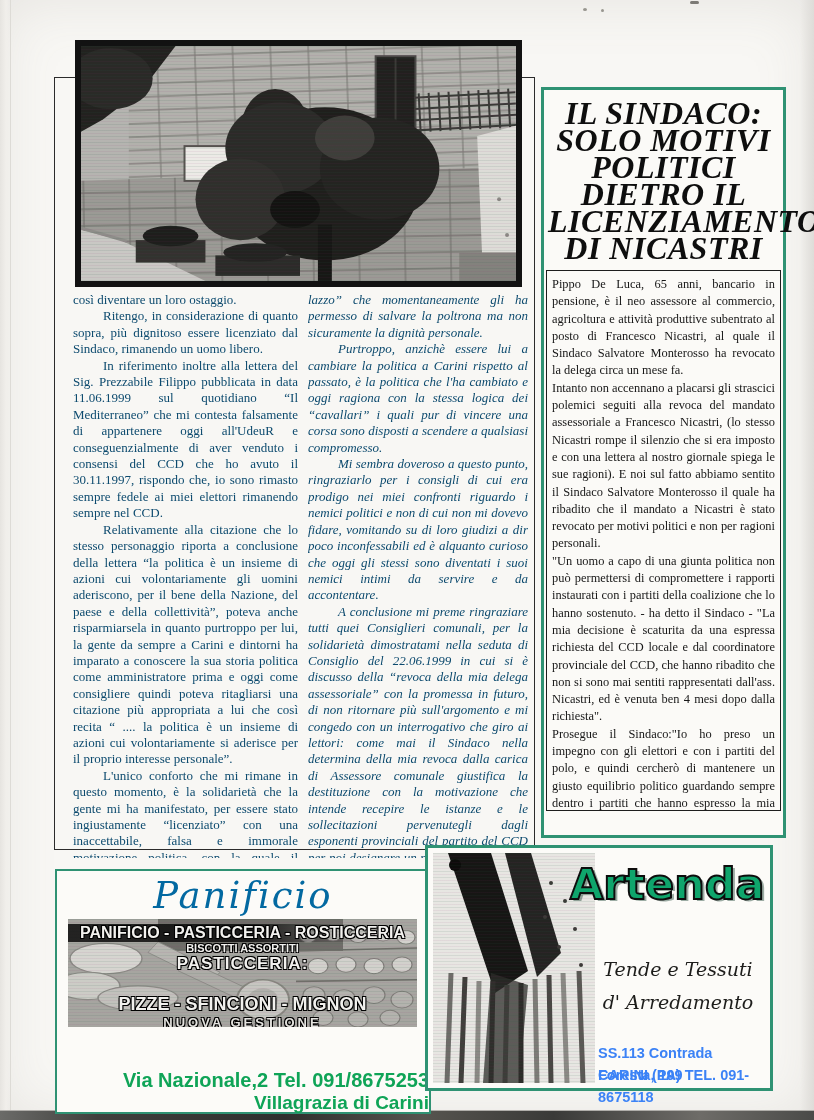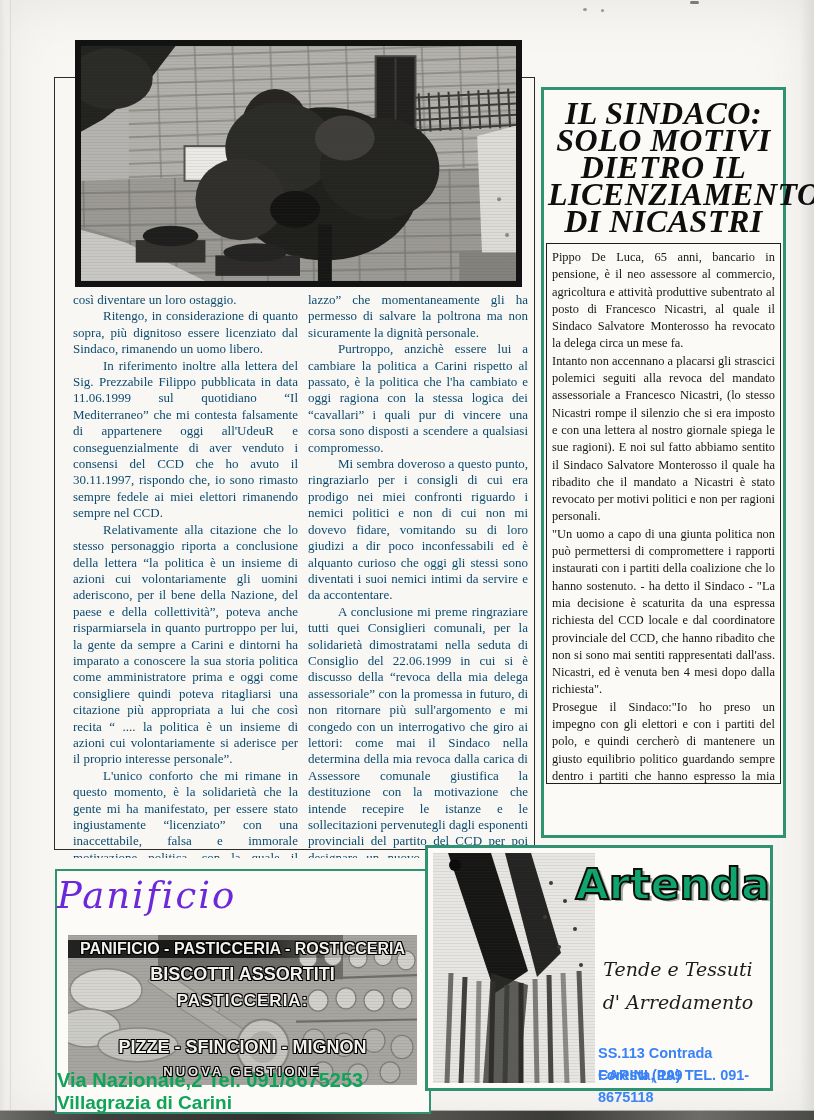--- a/index.html
+++ b/index.html
@@ -32,66 +32,66 @@
   
   .article-box{position:absolute;left:54px;top:77px;width:479px;height:771px;
     border:1.5px solid #2b2b2b;background:transparent;z-index:1;}
   .photo{position:absolute;left:75px;top:40px;width:447px;height:247px;margin:0;
     border:6px solid #121212;box-sizing:border-box;background:#b5b4b0;z-index:2;}
   .photo svg{display:block;width:100%;height:100%;}
 
   .col{position:absolute;top:292px;height:566px;overflow:hidden;z-index:3;
     font-size:13px;line-height:16.4px;text-align:justify;color:#0c4a6e;}
   .col-left{left:73px;width:225px;}
-  .col-mid{left:308px;width:220px;}
+  .col-mid{left:308px;width:220px;font-style:italic;}
   .col p{margin:0;}
   .col p.ind{text-indent:30px;}
 
   
   .sidebar{position:absolute;left:541px;top:87px;width:245px;height:751px;
     border:3px solid #2f9273;box-sizing:border-box;background:#fbfaf7;z-index:3;}
   .sb-title{margin:0;padding:10px 4px 6px;text-align:center;
     font-family:"Liberation Serif",serif;font-style:italic;font-weight:bold;
     font-size:32px;line-height:27px;color:#0e0e0e;letter-spacing:.5px;}
   .sb-title span{display:block;}
   .sb-body{margin:2px 2px 2px;border:1.5px solid #1d1d1d;padding:5px 5px 4px;
     font-size:12.4px;line-height:17.3px;text-align:justify;color:#161616;
     height:541px;overflow:hidden;box-sizing:border-box;}
   .sb-body p{margin:0;}
 
   
   .ad-pan{position:absolute;left:55px;top:869px;width:376px;height:245px;
     border:2.5px solid #2f9273;box-sizing:border-box;background:#fcfbf8;z-index:3;}
-  .pan-title{margin:2px 0 0;font-family:"DejaVu Serif",serif;
+  .pan-title{margin:2px 0 0;text-align:center;font-family:"DejaVu Serif",serif;
     font-style:italic;font-weight:normal;font-size:37px;line-height:46px;
-    color:#6d28d9;letter-spacing:2px;}
-  .pan-photo{position:absolute;left:11px;top:64px;width:349px;height:150px;
+    color:#0369a1;letter-spacing:2px;}
+  .pan-photo{position:absolute;left:11px;top:48px;width:349px;height:108px;
     background:#0f766e;overflow:hidden;}
   .pan-photo svg{display:block;width:100%;height:100%;position:absolute;inset:0;}
   .pan-caps{position:absolute;inset:0;z-index:2;display:flex;flex-direction:column;
     justify-content:space-between;align-items:center;padding:5px 0 6px;box-sizing:border-box;
     font-family:"Liberation Sans",sans-serif;font-weight:bold;color:#f2f1ee;text-align:center;
     text-shadow:1px 1px 0 #000,-1px -1px 0 #000,1px -1px 0 #000,-1px 1px 0 #000;}
   .pan-caps .c1{font-size:16px;width:100%;
     background:linear-gradient(90deg,rgba(12,12,12,.85) 0 52%,rgba(12,12,12,.25) 72%,rgba(12,12,12,0) 90%);}
-  .pan-caps .c2{font-size:18px;}
+  .pan-caps .c2{font-size:11px;}
   .pan-caps .c3{font-size:17px;letter-spacing:1px;}
   .pan-caps .c4{font-size:18px;margin-top:20px;}
   .pan-caps .c5{font-size:13px;letter-spacing:3px;color:#e4e3df;}
-  .pan-addr{position:absolute;left:0;width:100%;text-align:left;
+  .pan-addr{position:absolute;left:0;width:100%;text-align:right;
     font-family:"Liberation Sans",sans-serif;font-weight:bold;color:#0fa457;}
   .pan-addr.a1{top:198px;font-size:20px;}
   .pan-addr.a2{top:221px;font-size:19px;}
 
   
   .ad-art{position:absolute;left:425px;top:845px;width:348px;height:246px;
     border:3px solid #2f9273;box-sizing:border-box;background:#fcfbf8;z-index:3;}
   .art-photo{position:absolute;left:5px;top:5px;width:162px;height:230px;background:#e7e6e2;}
   .art-photo svg{display:block;width:100%;height:100%;}
-  .art-logo{position:absolute;left:142px;top:12px;width:200px;text-align:right;
+  .art-logo{position:absolute;left:142px;top:12px;width:200px;text-align:left;
     font-family:"DejaVu Sans",sans-serif;font-weight:bold;font-size:43px;line-height:48px;
     color:#0fa56c;letter-spacing:0px;
     -webkit-text-stroke:2px #0d0d0d;
     text-shadow:3px 2px 0 rgba(12,55,38,.4);}
   .art-tag{position:absolute;left:160px;width:180px;text-align:center;
     font-family:"DejaVu Serif",serif;font-style:italic;font-size:19px;color:#1d1d1b;}
   .art-tag.t1{top:110px;}
   .art-tag.t2{top:143px;text-align:center;}
   .art-addr{position:absolute;left:170px;width:170px;
     font-family:"Liberation Sans",sans-serif;font-weight:bold;font-size:14.5px;
@@ -174,20 +174,21 @@
     <p class="ind">Purtroppo, anzichè essere lui a cambiare la politica a Carini rispetto al passato, è la politica che l'ha cambiato e oggi ragiona con la stessa logica dei “cavallari” i quali pur di vincere una corsa sono disposti a scendere a qualsiasi compromesso.</p>
     <p class="ind">Mi sembra doveroso a questo punto, ringraziarlo per i consigli di cui era prodigo nei miei confronti riguardo i nemici politici e non di cui non mi dovevo fidare, vomitando su di loro giudizi a dir poco inconfessabili ed è alquanto curioso che oggi gli stessi sono diventati i suoi nemici intimi da servire e da accontentare.</p>
     <p class="ind">A conclusione mi preme ringraziare tutti quei Consiglieri comunali, per la solidarietà dimostratami nella seduta di Consiglio del 22.06.1999 in cui si è discusso della “revoca della mia delega assessoriale” con la promessa in futuro, di non ritornare più sull'argomento e mi congedo con un interrogativo che giro ai lettori: come mai il Sindaco nella determina della mia revoca dalla carica di Assessore comunale giustifica la destituzione con la motivazione che intende recepire le istanze e le sollecitazioni pervenutegli dagli esponenti provinciali del partito del CCD per poi designare un nuovo Assessore che gli stessi responsabili locali e provinciali oggi non gradiscono?</p>
 
   </div>
 
   <aside class="sidebar">
     <h1 class="sb-title">
       <span>IL SINDACO:</span>
       <span>SOLO MOTIVI</span>
+      <span>POLITICI</span>
       <span>DIETRO IL</span>
       <span>LICENZIAMENTO</span>
       <span>DI NICASTRI</span>
     </h1>
     <div class="sb-body">
       <p>Pippo De Luca, 65 anni, bancario in pensione, è il neo assessore al commercio, agricoltura e attività  produttive subentrato al posto di Francesco Nicastri, al quale il Sindaco Salvatore Monterosso ha revocato la delega circa un mese fa.</p>
       <p>Intanto non accennano a placarsi gli strascici polemici  seguiti alla revoca del mandato assessoriale a Francesco Nicastri, (lo stesso Nicastri rompe il silenzio che si era imposto e con una lettera al nostro giornale spiega le sue ragioni). E noi sul fatto abbiamo sentito il Sindaco Salvatore Monterosso il quale ha ribadito che il mandato a Nicastri è stato revocato per motivi politici e non per ragioni personali.</p>
       <p>"Un uomo a capo di una giunta politica non può permettersi di compromettere i rapporti instaurati con i partiti della coalizione che lo hanno sostenuto. - ha detto il Sindaco - "La mia decisione è scaturita da una espressa richiesta del CCD locale e dal coordinatore provinciale del CCD, che hanno ribadito che non si sono mai sentiti rappresentati dall'ass. Nicastri, ed è venuta ben 4 mesi dopo dalla richiesta".</p>
       <p>Prosegue il Sindaco:"Io ho preso un impegno con gli elettori e con i partiti del polo, e quindi cercherò di mantenere un giusto equilibrio politico guardando sempre dentro i partiti che hanno espresso la mia candidatura. Non deve essere inteso come un segno di debolezza o di attaccamento alla poltrona, purtroppo sono gli effetti della nuova legge elettorale".</p>
     </div>

